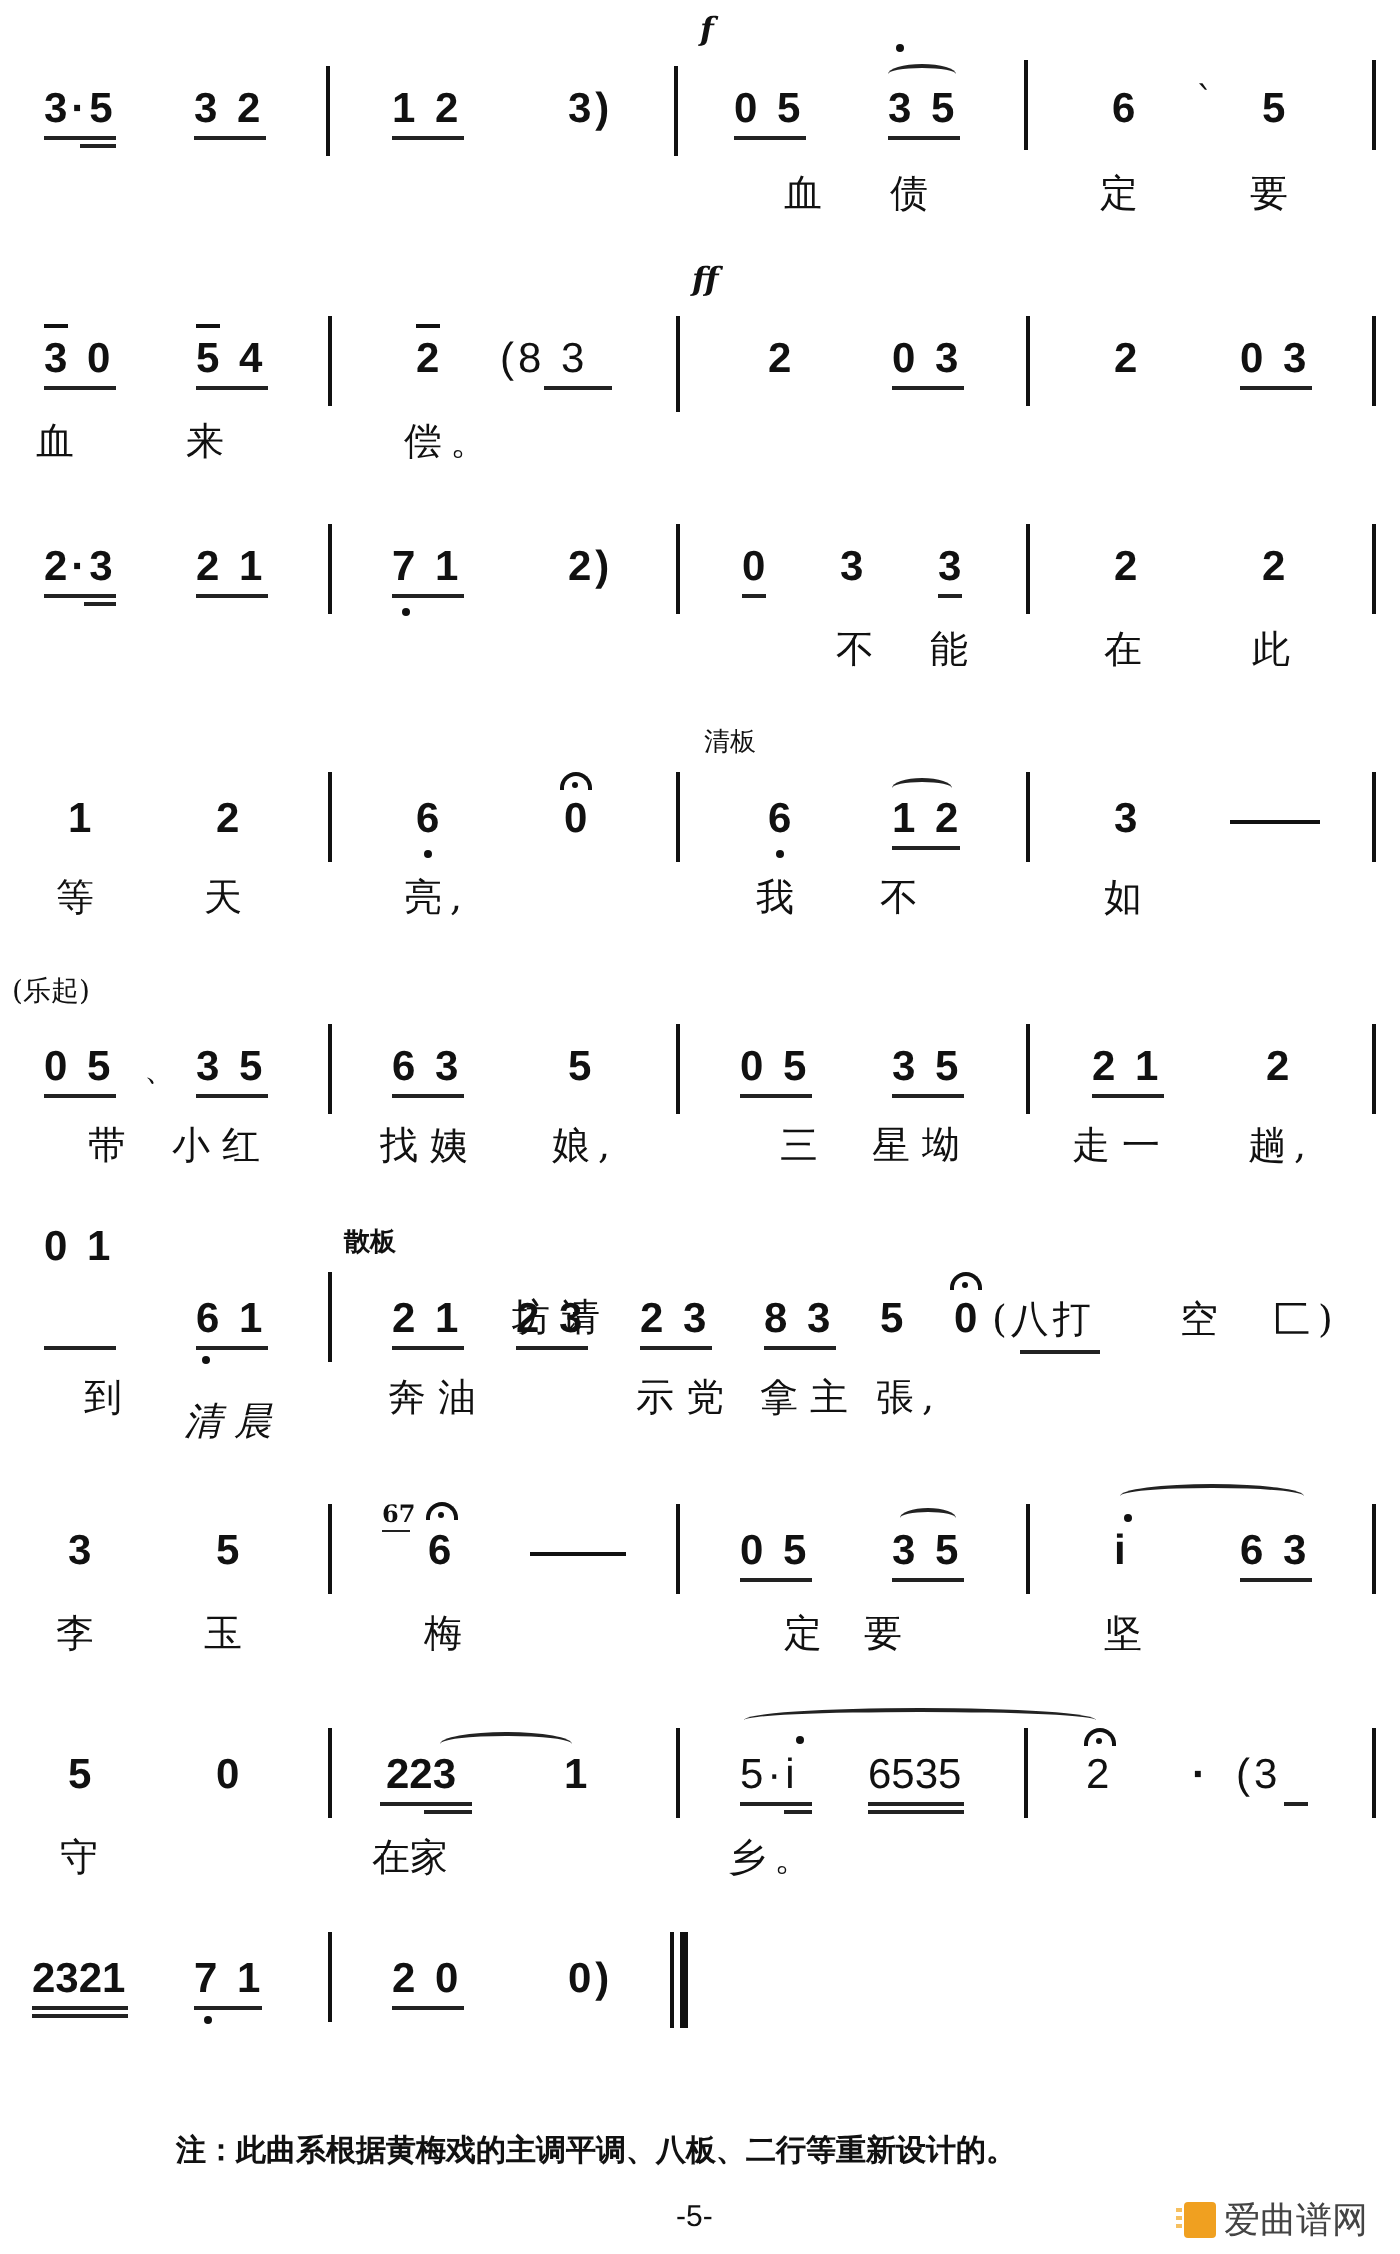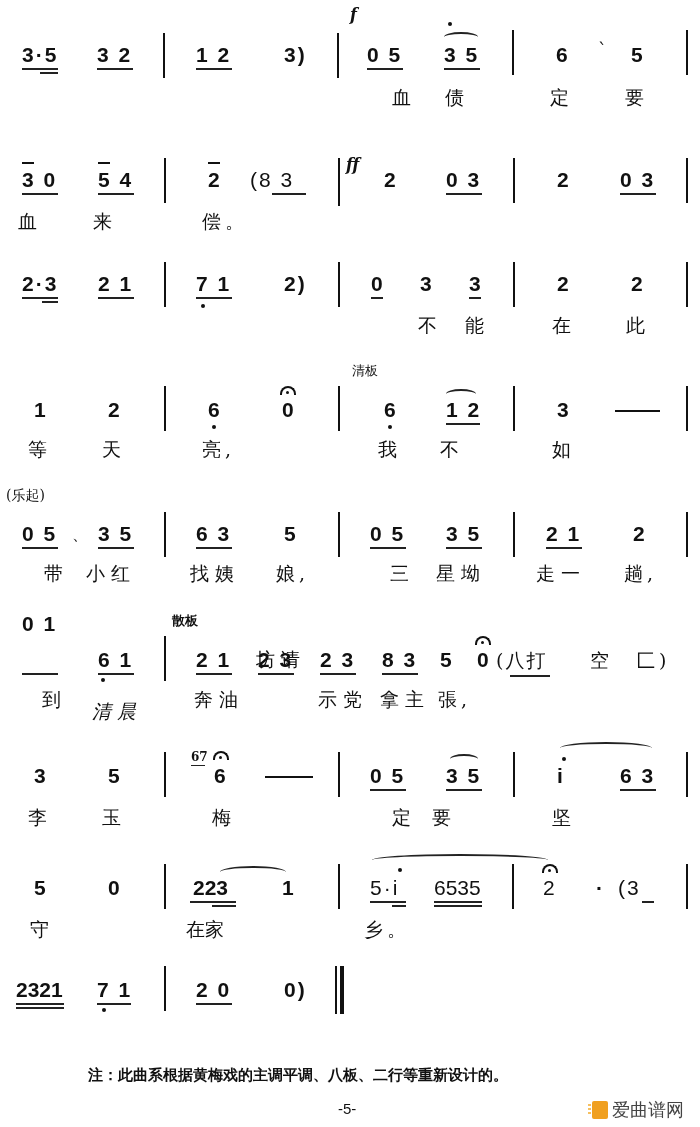--- a/index.html
+++ b/index.html
@@ -51,21 +51,21 @@
   <span class="mark" style="left:598px;top:40px;font-size:18px;">ˋ</span>
   <span class="n" style="left:631px;top:43px;">5</span>
   <div class="bar" style="left:686px;top:30px;height:45px;"></div>
   <span class="ly" style="left:392px;top:86px;">血</span>
   <span class="ly" style="left:445px;top:86px;">债</span>
   <span class="ly" style="left:550px;top:86px;">定</span>
   <span class="ly" style="left:625px;top:86px;">要</span>
 </div>
 
 <div>
-  <span class="dyn" style="left:346px;top:130px;margin-top:25px;">ff</span>
+  <span class="dyn" style="left:346px;top:130px;">ff</span>
   <div class="dash" style="left:22px;top:162px;width:12px;"></div>
   <span class="n" style="left:22px;top:168px;">3 0</span>
   <div class="ul" style="left:22px;top:193px;width:36px;"></div>
   <div class="dash" style="left:98px;top:162px;width:12px;"></div>
   <span class="n" style="left:98px;top:168px;">5 4</span>
   <div class="ul" style="left:98px;top:193px;width:36px;"></div>
   <div class="bar thin" style="left:164px;top:158px;height:45px;"></div>
   <div class="dash" style="left:208px;top:162px;width:12px;"></div>
   <span class="n" style="left:208px;top:168px;">2</span>
   <span class="n" style="left:250px;top:168px;font-weight:normal;">(8 3</span>

